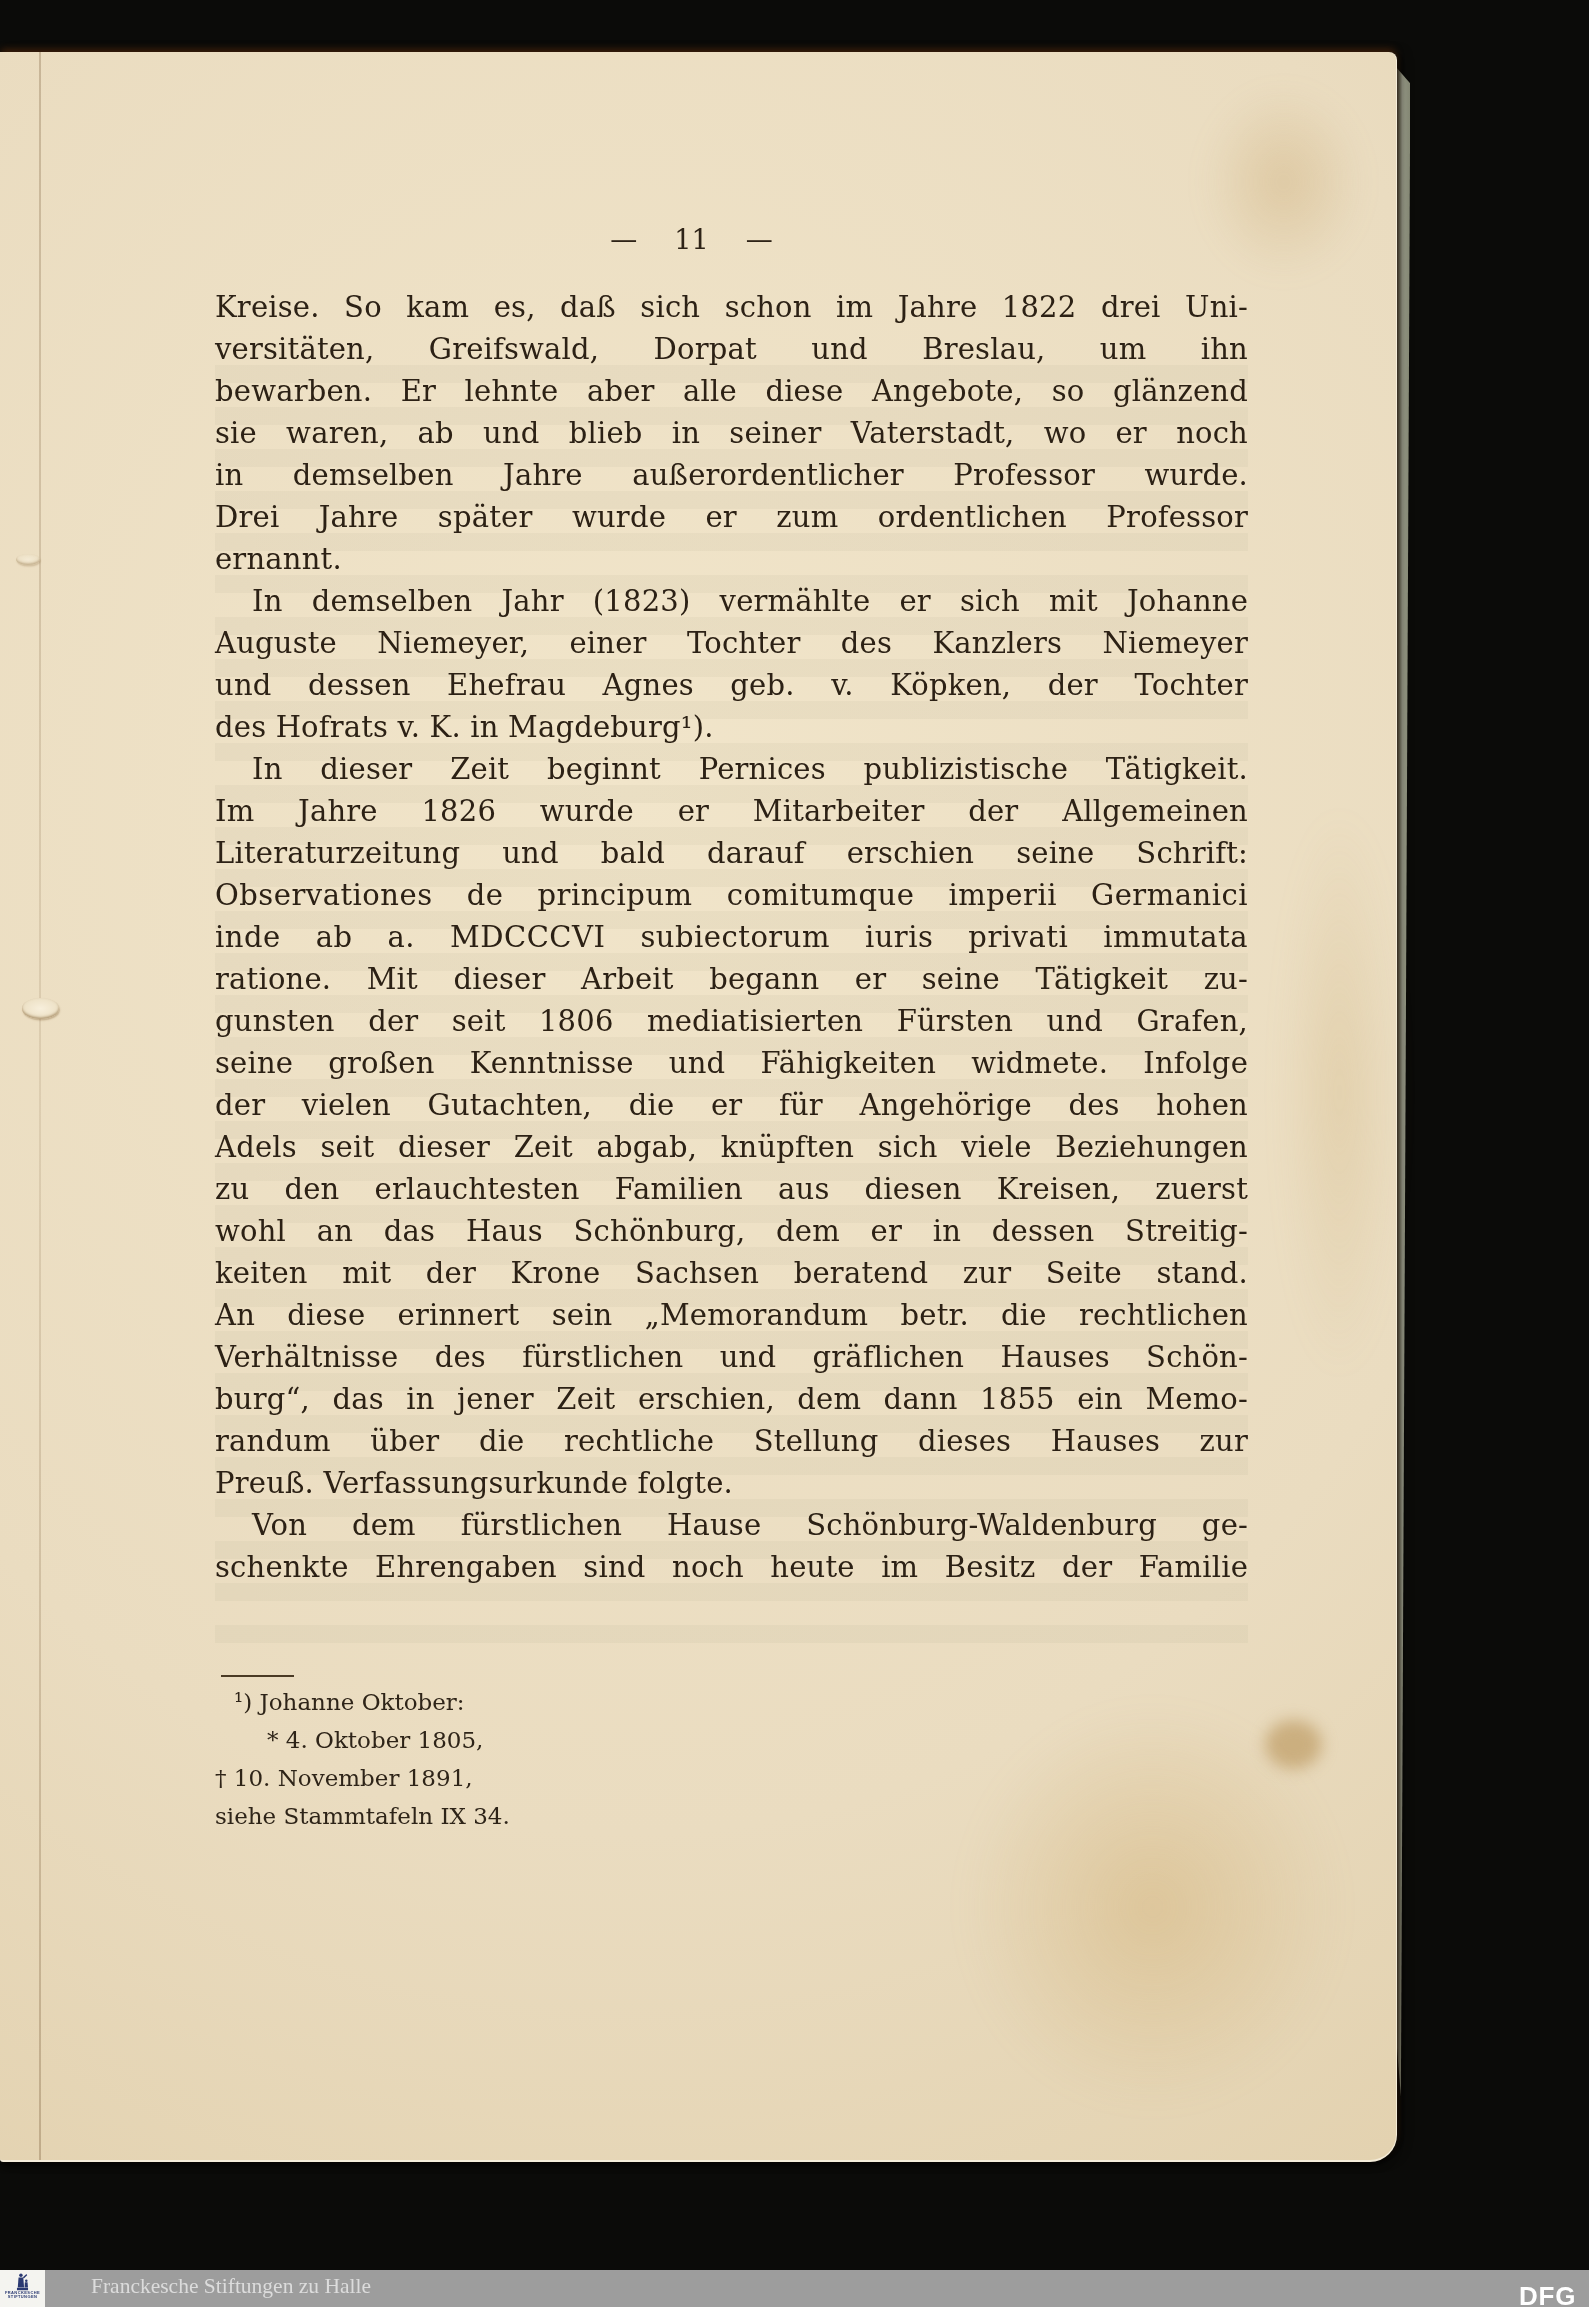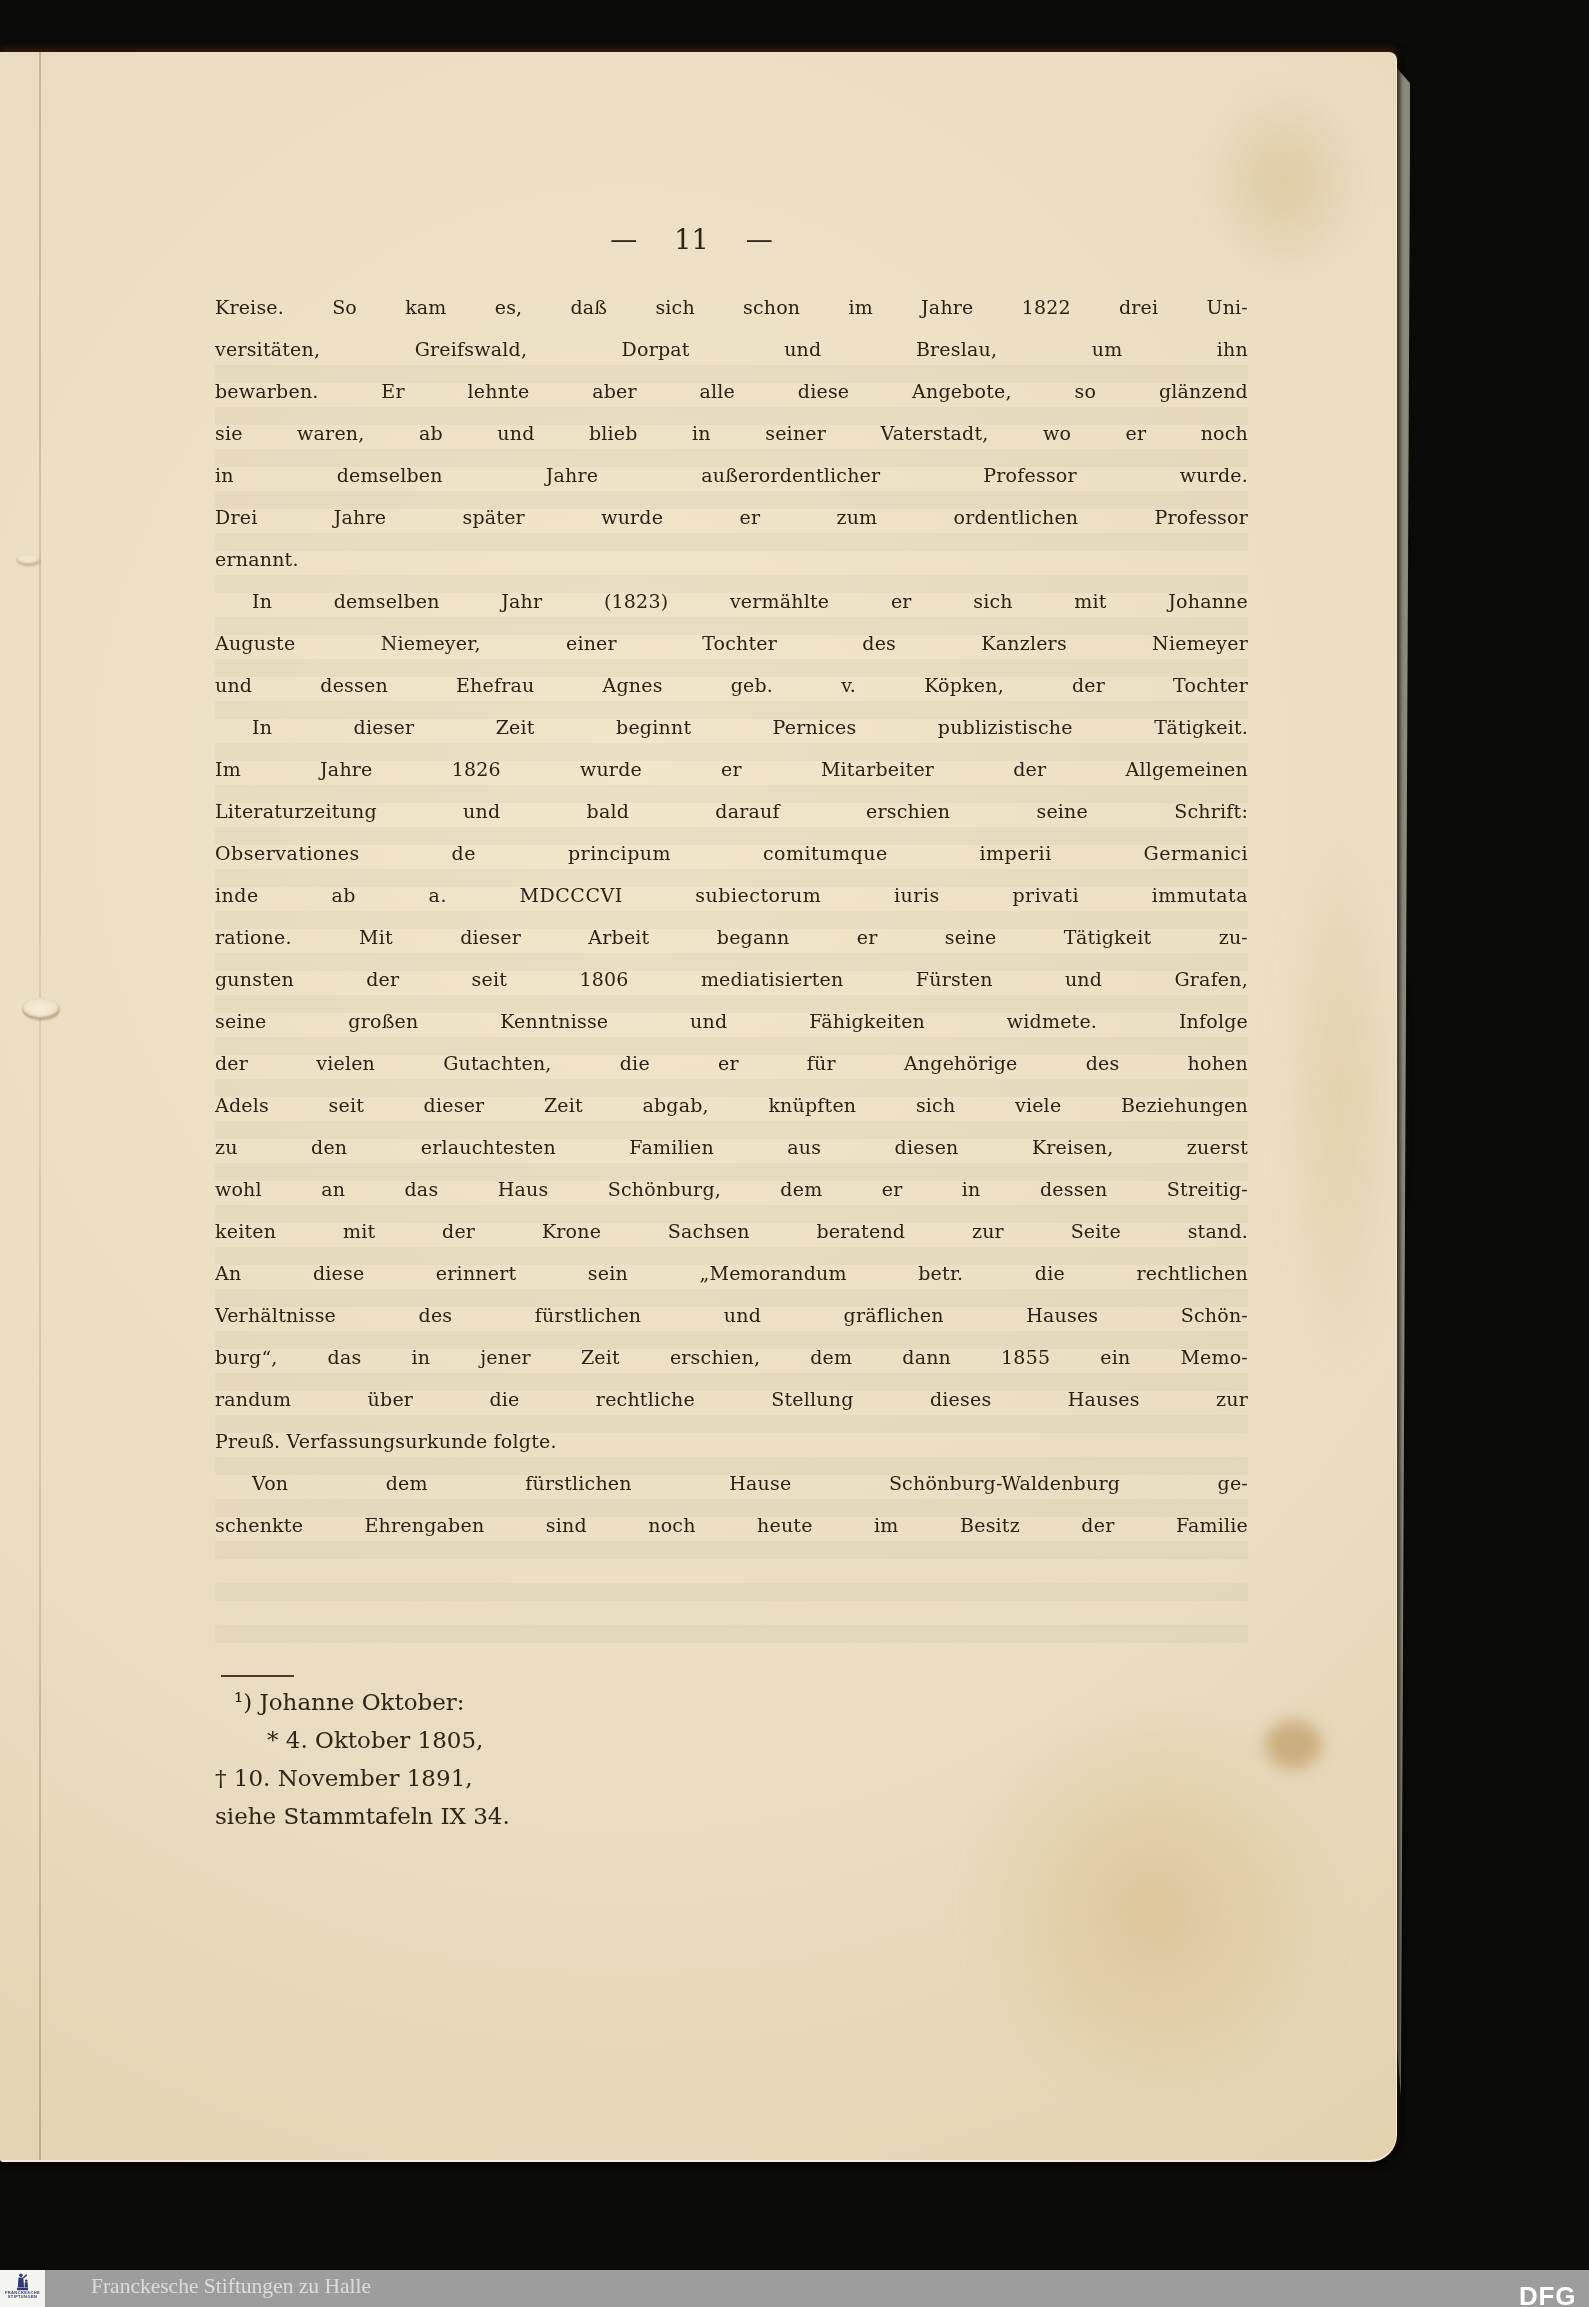--- a/index.html
+++ b/index.html
@@ -45,21 +45,21 @@
   }
   
   .page-number-row{
     position:absolute;left:175px;top:172px;width:1033px;
     display:flex;justify-content:center;align-items:center;gap:37px;
     font-size:27px;color:#2e2317;
   }
   
   .text-block{
     position:absolute;left:215px;top:234px;width:1033px;
-    color:#2c2115;font-size:19px;
+    color:#2c2115;font-size:29px;
   }
   .line{
     height:42px;line-height:42px;
     text-align:justify;text-align-last:justify;
     white-space:normal;letter-spacing:0.2px;
   }
   .line.para-start{text-indent:37px;}
   .line.para-end{text-align-last:left;}
   .line.latin{letter-spacing:0.5px;}
   
@@ -126,20 +126,21 @@
     <div class="line">Kreise. So kam es, daß sich schon im Jahre 1822 drei Uni-</div>
         <div class="line">versitäten, Greifswald, Dorpat und Breslau, um ihn</div>
         <div class="line">bewarben. Er lehnte aber alle diese Angebote, so glänzend</div>
         <div class="line">sie waren, ab und blieb in seiner Vaterstadt, wo er noch</div>
         <div class="line">in demselben Jahre außerordentlicher Professor wurde.</div>
         <div class="line">Drei Jahre später wurde er zum ordentlichen Professor</div>
         <div class="line para-end">ernannt.</div>
         <div class="line para-start">In demselben Jahr (1823) vermählte er sich mit Johanne</div>
         <div class="line">Auguste Niemeyer, einer Tochter des Kanzlers Niemeyer</div>
         <div class="line">und dessen Ehefrau Agnes geb. v. Köpken, der Tochter</div>
+        <div class="line para-end">des Hofrats v. K. in Magdeburg¹).</div>
         <div class="line para-start">In dieser Zeit beginnt Pernices publizistische Tätigkeit.</div>
         <div class="line">Im Jahre 1826 wurde er Mitarbeiter der Allgemeinen</div>
         <div class="line">Literaturzeitung und bald darauf erschien seine Schrift:</div>
         <div class="line latin">Observationes de principum comitumque imperii Germanici</div>
         <div class="line latin">inde ab a. MDCCCVI subiectorum iuris privati immutata</div>
         <div class="line">ratione. Mit dieser Arbeit begann er seine Tätigkeit zu-</div>
         <div class="line">gunsten der seit 1806 mediatisierten Fürsten und Grafen,</div>
         <div class="line">seine großen Kenntnisse und Fähigkeiten widmete. Infolge</div>
         <div class="line">der vielen Gutachten, die er für Angehörige des hohen</div>
         <div class="line">Adels seit dieser Zeit abgab, knüpften sich viele Beziehungen</div>

